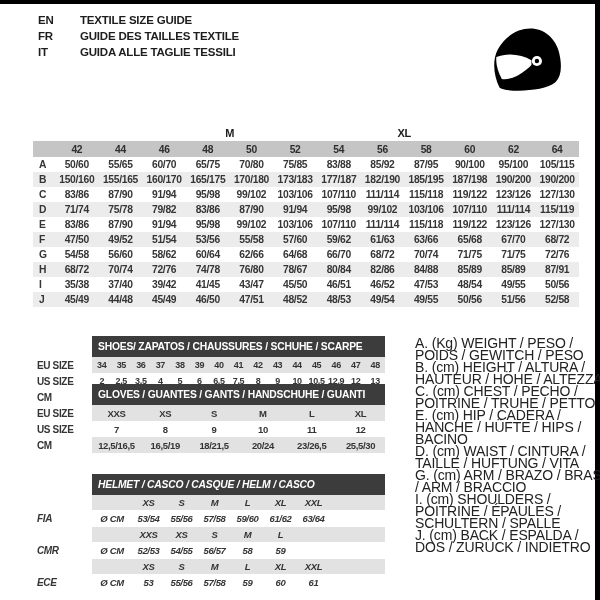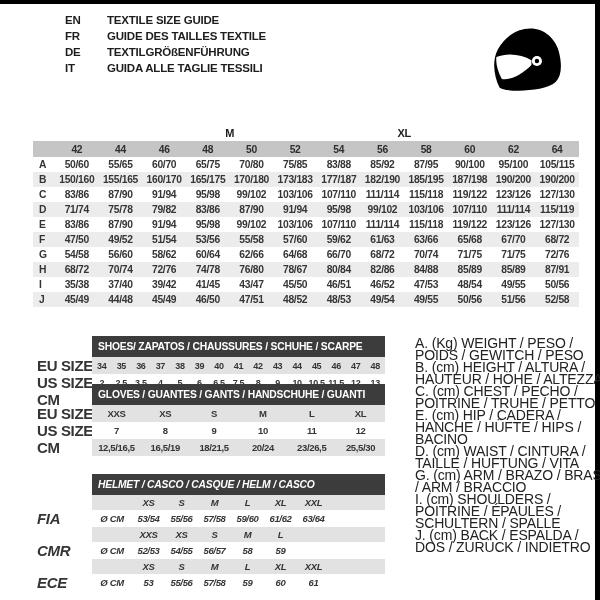--- a/index.html
+++ b/index.html
@@ -3,21 +3,21 @@
 <meta charset="utf-8">
 <style>
   html,body{margin:0;padding:0;background:#fff;}
   .page{position:relative;width:600px;height:600px;background:#fff;overflow:hidden;
         font-family:"Liberation Sans",sans-serif;color:#353535;}
   .top-bar{position:absolute;left:0;top:0;width:600px;height:4px;background:#000;}
   .right-bar{position:absolute;left:595px;top:0;width:5px;height:600px;background:#000;}
 
   
   .langs{position:absolute;left:38px;top:12px;}
-  .lang-row{display:flex;font-weight:700;font-size:11.5px;line-height:16px;letter-spacing:-0.2px;color:#1d1d1d;margin-left:27px;}
+  .lang-row{display:flex;font-weight:700;font-size:11.5px;line-height:16px;letter-spacing:-0.2px;color:#1d1d1d;}
   .lang-code{width:42px;}
 
   .helmet-wrap{position:absolute;left:487px;top:16px;width:78px;height:90px;}
 
   
   table{border-collapse:collapse;table-layout:fixed;}
   td{padding:0;text-align:center;font-weight:700;white-space:nowrap;overflow:hidden;}
 
   
   #main-table{position:absolute;left:33px;top:125px;width:546px;font-size:10.3px;letter-spacing:-0.3px;}
@@ -30,21 +30,21 @@
   #main-table .row-label{text-align:left;padding-left:6px;}
 
   
   .sub{position:absolute;left:33px;width:352px;font-size:9px;letter-spacing:-0.35px;}
   #shoes-table{top:336px;}
   #gloves-table{top:384px;font-size:9.5px;}
   #helmet-table{top:474px;font-size:9.5px;font-style:italic;}
   .sub td{height:16px;}
   .sub .title-bar{background:#3c3c3c;color:#fff;text-align:left;padding-left:6px;
                   font-size:10.3px;letter-spacing:-0.2px;height:21px;}
-  .sub .row-label{text-align:left;padding-left:4px;font-size:15px;}
+  .sub .row-label{text-align:left;padding-left:4px;font-size:10px;}
   .cell-shaded{background:#e2e2e2;}
   #helmet-table .size-row td{height:15px;}
   #helmet-table .val-row td{height:17px;}
 
   
   .legend{position:absolute;left:415px;top:337px;width:188px;
           font-size:14px;font-weight:400;line-height:12px;letter-spacing:-0.15px;color:#222;}
 </style>
 </head>
 <body>
@@ -54,24 +54,20 @@
   <div class="right-bar"></div>
 
   <div class="langs">
     <div class="lang-row">
       <span class="lang-code">EN</span>
       <span>TEXTILE SIZE GUIDE</span>
     </div>
     <div class="lang-row">
       <span class="lang-code">FR</span>
       <span>GUIDE DES TAILLES TEXTILE</span>
-    </div>
-    <div class="lang-row">
-      <span class="lang-code">DE</span>
-      <span>TEXTILGRÖßENFÜHRUNG</span>
     </div>
     <div class="lang-row">
       <span class="lang-code">IT</span>
       <span>GUIDA ALLE TAGLIE TESSILI</span>
     </div>
   </div>
 
   <div class="helmet-wrap">
     <svg viewBox="0 0 100 100" width="78" height="90" aria-hidden="true">
       <path d="M16,84 C9,70 6,50 14,35 C25,15 45,6 62,9 C80,12 92,28 94,47 C96,61 94,71 88,77 C79,85 58,88 41,88 C29,88 19,87 16,84 Z" fill="#000"></path>
@@ -297,21 +293,21 @@
           <td>3,5</td>
           <td>4</td>
           <td>5</td>
           <td>6</td>
           <td>6,5</td>
           <td>7,5</td>
           <td>8</td>
           <td>9</td>
           <td>10</td>
           <td>10,5</td>
-          <td>11,5</td>
+          <td>12,9</td>
           <td>12</td>
           <td>13</td>
         </tr>
         <tr>
           <td class="row-label">CM</td>
           <td class="cell-shaded">23</td>
           <td class="cell-shaded">23,5</td>
           <td class="cell-shaded">24</td>
           <td class="cell-shaded">24,5</td>
           <td class="cell-shaded">25,5</td>

